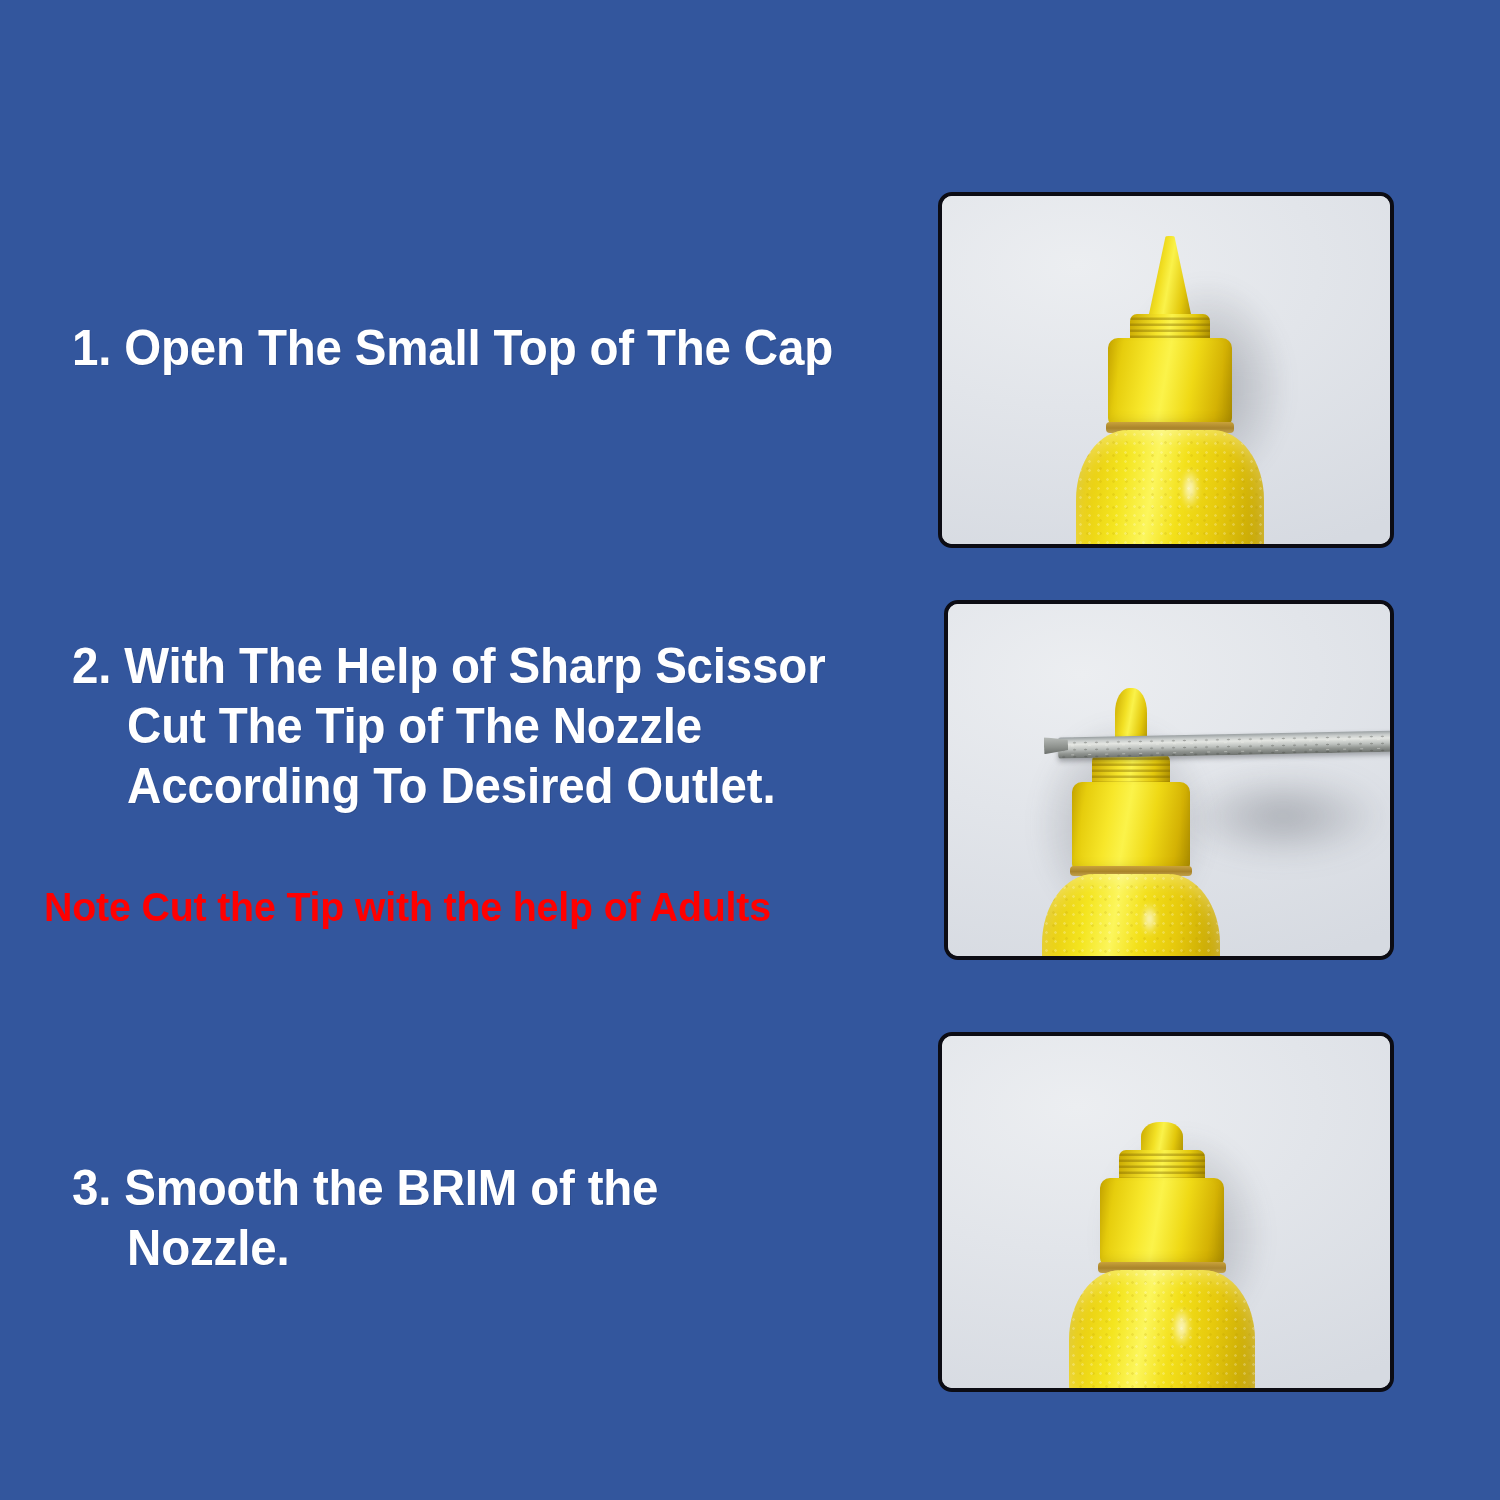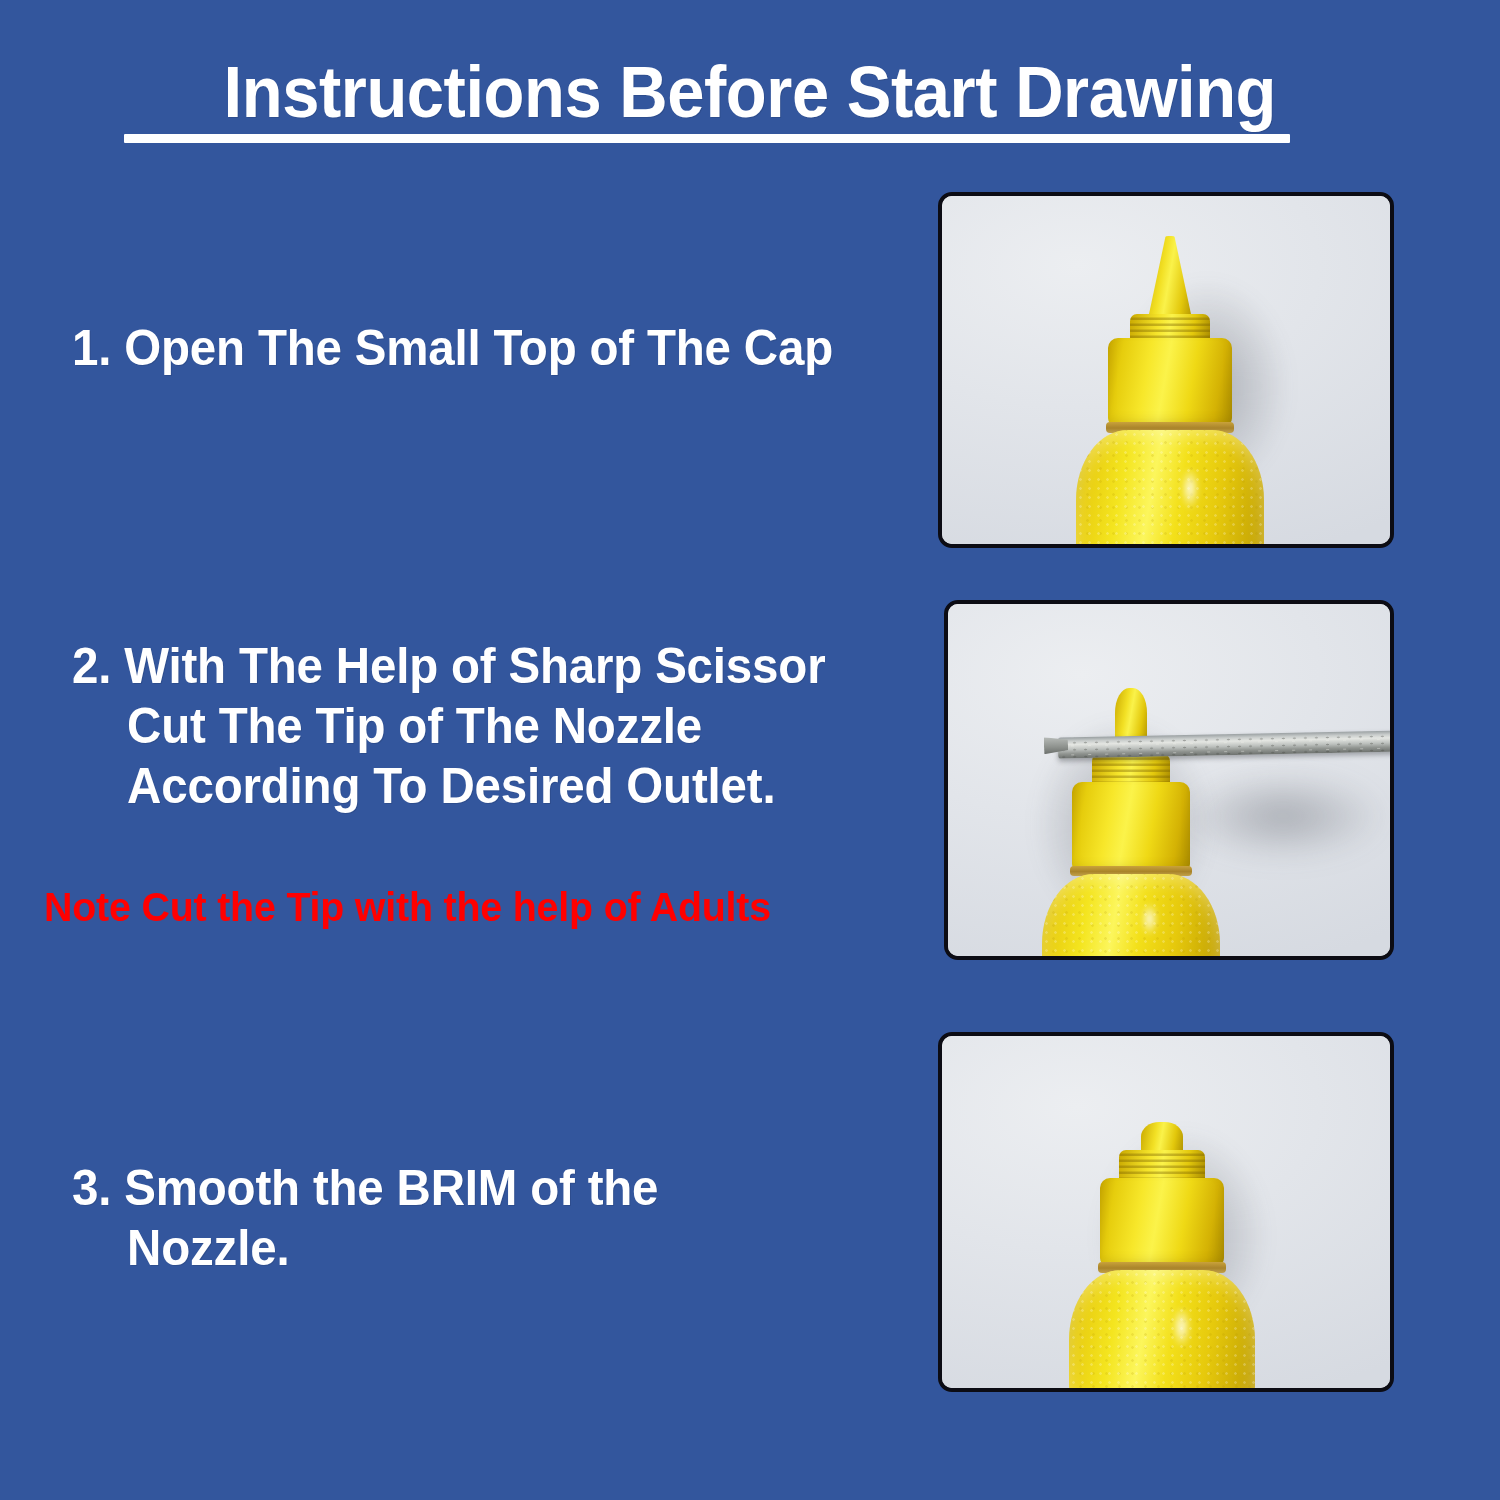--- a/index.html
+++ b/index.html
@@ -257,24 +257,20 @@
     position: absolute;
     background: linear-gradient(180deg,#B7BBB8,#8D918D 60%,#6B6F6C);
     clip-path: polygon(0% 0%, 100% 18%, 100% 78%, 0% 100%);
   }
 </style>
 </head>
 <body>
 
 <div id="page">
 
-  <div class="title-wrap">
-    <span class="title">Instructions Before Start Drawing</span>
-    <div class="title-rule"></div>
-  </div>
 
   <div class="steps">
 
     <div class="step" id="step1">
       <span class="ln">1.  Open The Small Top of The Cap</span>
     </div>
 
     <div class="step" id="step2">
       <span class="ln">2. With The Help of Sharp Scissor</span>
       <span class="ln indent">Cut The Tip of The Nozzle</span>

